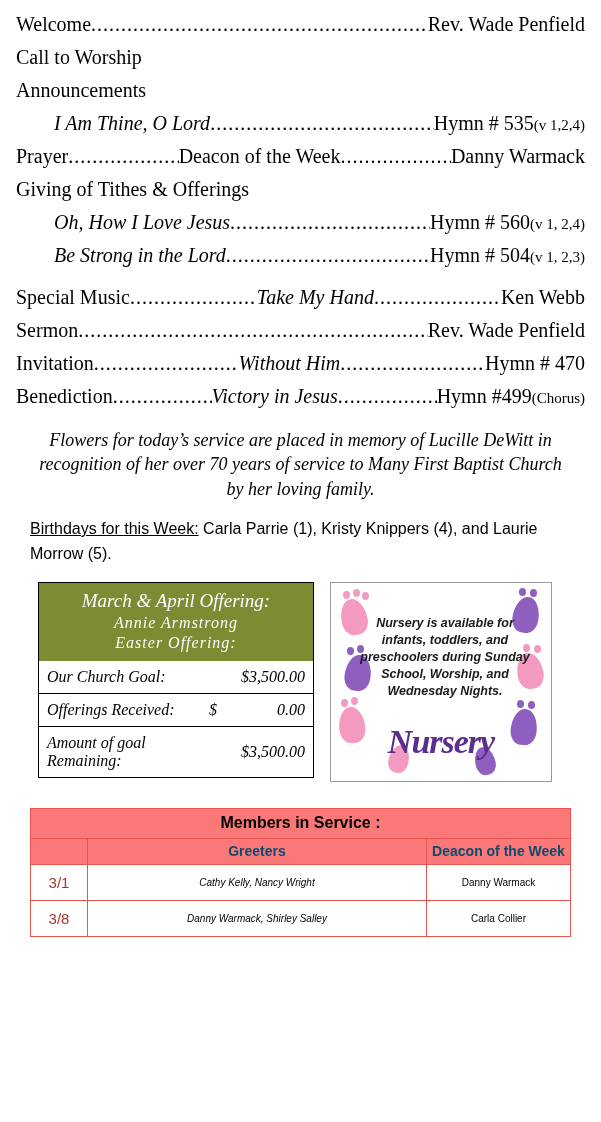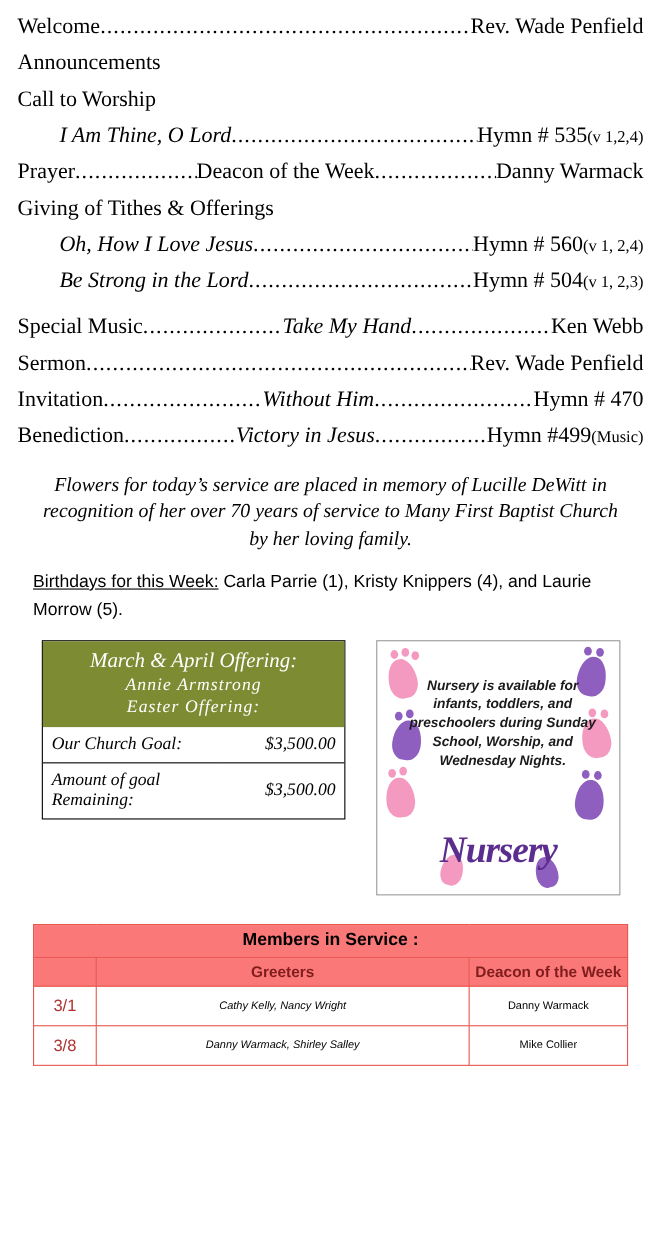--- a/index.html
+++ b/index.html
@@ -118,22 +118,22 @@
     text-align: left;
   }
   .amt-split-inner {
     display: flex;
     justify-content: space-between;
   }
 
   
   .nursery {
     width: 222px;
-    height: 232px;
-    margin-left: 28px;
+    height: 200px;
+    margin-left: 16px;
     border: 1px solid #999;
     box-sizing: border-box;
     position: relative;
     background: #ffffff;
     overflow: hidden;
   }
   .nursery .foot {
     position: absolute;
     width: 26px;
     height: 36px;
@@ -190,21 +190,21 @@
     font-size: 16px;
     padding: 5px 0 6px 0;
     color: #000;
   }
   .members .sub-row th {
     background: #fb7878;
     text-align: center;
     font-size: 14px;
     padding: 4px 0 5px 0;
     font-weight: bold;
-    color: #7f1d1d;
+    color: #0c4a6e;
   }
   .members td {
     padding: 9px 4px;
     font-size: 10px;
     text-align: center;
   }
   .members td.date {
     width: 48px;
     color: #b03030;
     font-weight: normal;
@@ -223,24 +223,24 @@
 
 <div class="page">
 
   <div class="order-list" id="order-list">
       <div class="line">
         <span class="seg-plain">Welcome </span>
         <span class="dots gap">..........................................................................................</span>
         <span class="seg-plain">Rev. Wade Penfield</span>
       </div>
       <div class="line">
+        <span class="seg-plain">Call to Worship</span>
+      </div>
+      <div class="line">
         <span class="seg-plain">Announcements</span>
-      </div>
-      <div class="line">
-        <span class="seg-plain">Call to Worship</span>
       </div>
       <div class="line indent">
         <span class="seg-italic">I Am Thine, O Lord </span>
         <span class="dots gap">..........................................................................................</span>
         <span class="seg-plain">Hymn # 535 </span>
         <span class="seg-small">(v 1,2,4)</span>
       </div>
       <div class="line">
         <span class="seg-plain">Prayer </span>
         <span class="dots gap">..........................................................................................</span>
@@ -281,21 +281,21 @@
         <span class="seg-italic"> Without Him</span>
         <span class="dots gap">..........................................................................................</span>
         <span class="seg-plain">Hymn # 470</span>
       </div>
       <div class="line">
         <span class="seg-plain">Benediction </span>
         <span class="dots gap">..........................................................................................</span>
         <span class="seg-italic"> Victory in Jesus </span>
         <span class="dots gap">..........................................................................................</span>
         <span class="seg-plain">Hymn #499 </span>
-        <span class="seg-small">(Music)</span>
+        <span class="seg-small">(Chorus)</span>
       </div>
     </div>
 
   <div class="flowers">Flowers for today’s service are placed in memory of Lucille DeWitt in recognition of her over 70 years of service to Many First Baptist Church by her loving family.</div>
 
   <div class="birthdays">
     <span class="bd-label">Birthdays for this Week:</span><span class="bd-body"> Carla Parrie (1), Kristy Knippers (4), and Laurie Morrow (5).</span>
   </div>
 
   <div class="mid-row">
@@ -304,20 +304,29 @@
       <div class="offering-head">
         <span class="t1">March  &amp; April Offering:</span>
         <span class="t2">Annie Armstrong</span>
         <span class="t3">Easter Offering:</span>
       </div>
       <table class="offering-table">
         <tbody>
           <tr>
             <td>Our Church Goal:</td>
             <td class="amt">$3,500.00</td>
+          </tr>
+          <tr>
+            <td>Offerings Received:</td>
+            <td class="amt split">
+              <span class="amt-split-inner">
+                <span>$</span>
+                <span>0.00</span>
+              </span>
+            </td>
           </tr>
           <tr>
             <td>Amount of goal Remaining:</td>
             <td class="amt">$3,500.00</td>
           </tr>
         </tbody>
       </table>
     </div>
 
     <div class="nursery">
@@ -369,19 +378,19 @@
       </thead>
       <tbody>
         <tr>
           <td class="date">3/1</td>
           <td class="greeters">Cathy Kelly, Nancy Wright</td>
           <td class="deacon">Danny Warmack</td>
         </tr>
         <tr>
           <td class="date">3/8</td>
           <td class="greeters">Danny Warmack, Shirley Salley</td>
-          <td class="deacon">Mike Collier</td>
+          <td class="deacon">Carla Collier</td>
         </tr>
       </tbody>
     </table>
   </div>
 
 </div>
 
 </body></html>

